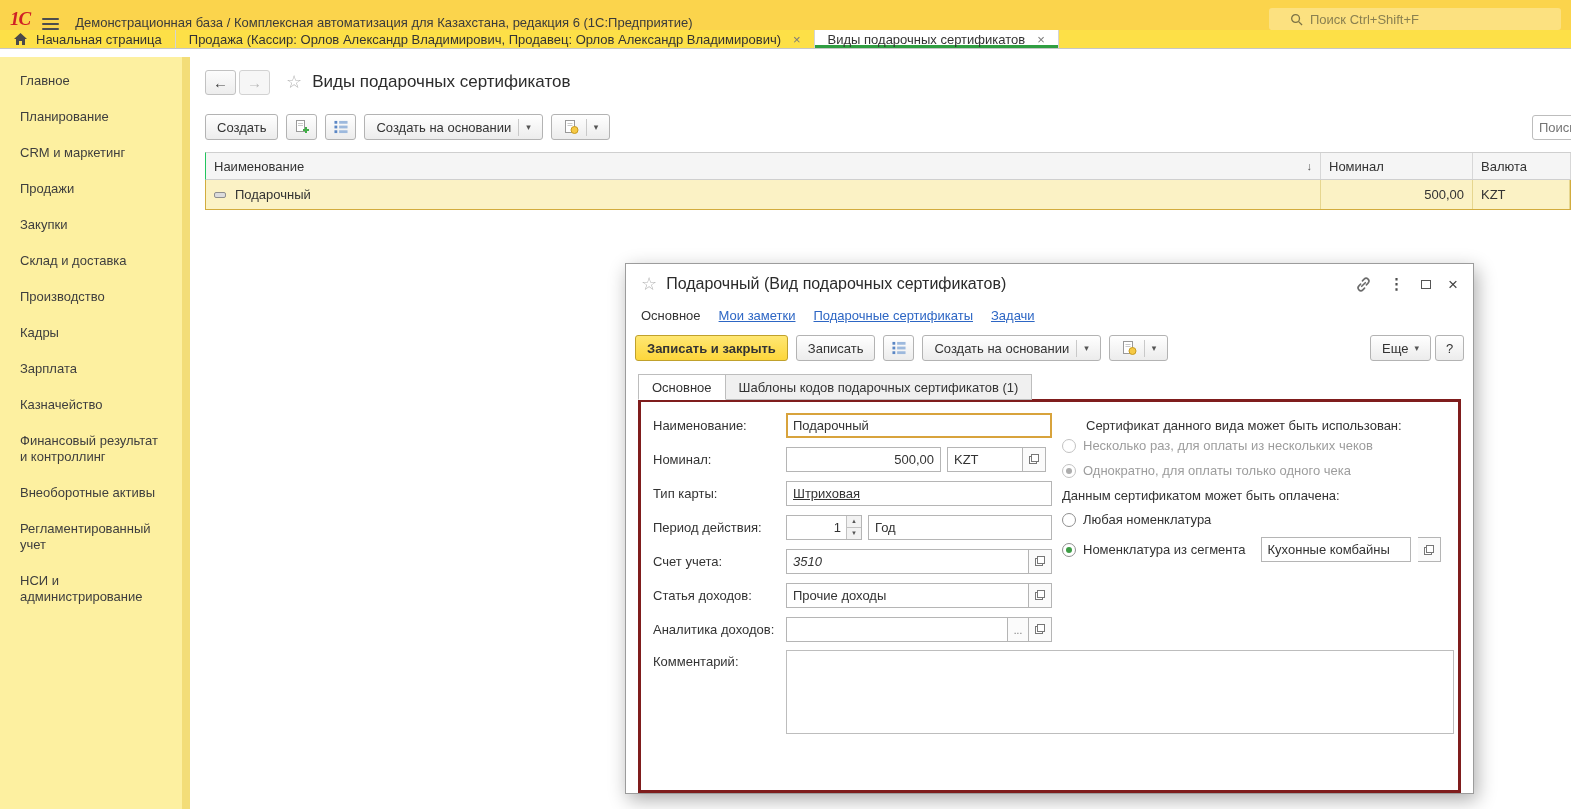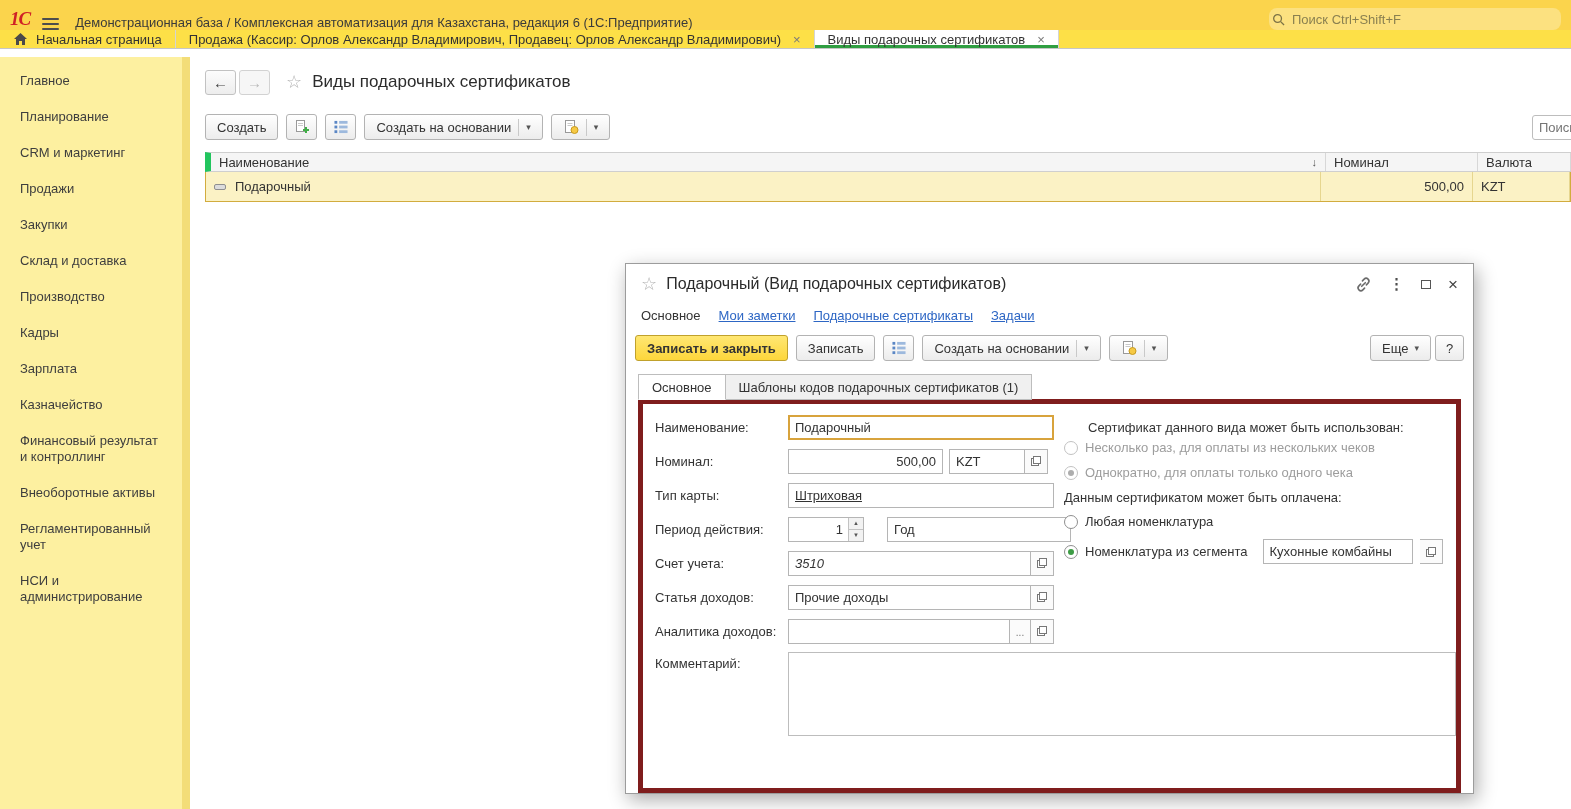--- a/index.html
+++ b/index.html
@@ -5,21 +5,21 @@
   *{margin:0;padding:0;box-sizing:border-box}
   html,body{width:1571px;height:809px;overflow:hidden}
   body{position:relative;font-family:"Liberation Sans",sans-serif;font-size:13px;color:#333;background:#fff}
 
   
   .topbar{position:absolute;left:0;top:0;width:100%;height:30px;background:#fbd44c;display:flex;align-items:flex-end;padding:0 10px}
   .logo{font-family:"Liberation Serif",serif;font-weight:bold;font-style:italic;font-size:19px;color:#cf2026;letter-spacing:-1px;margin-right:12px;cursor:pointer}
   .hamburger{width:17px;display:flex;flex-direction:column;gap:3px;cursor:pointer;margin-right:16px}
   .hamburger span{height:2px;background:#4d4d4d;border-radius:1px}
   .app-title{font-size:13px;color:#3a3a3a;white-space:nowrap}
-  .topbar-search{margin-left:auto;display:flex;align-items:center;gap:7px;background:#fce180;border-radius:8px;height:22px;padding:0 3px;width:292px;color:#8a8050;cursor:text}
+  .topbar-search{margin-left:auto;display:flex;align-items:center;gap:7px;background:#fce180;border-radius:3px;height:22px;padding:0 21px;width:292px;color:#8a8050;cursor:text}
 
   
   .tabbar{position:absolute;left:0;top:30px;width:100%;height:19px;background:#fde047;border-bottom:1px solid #c6c6c6;display:flex}
   .tab{display:flex;align-items:center;gap:8px;padding:0 13px;border-right:1px solid #d4d4d4;color:#333;cursor:pointer;white-space:nowrap}
   .tab .tab-close{color:#7a7a7a;font-size:13px;margin-left:4px}
   .tab.active{background:#fff;box-shadow:inset 0 -3px 0 #2f9e41}
 
   
   .sidebar{position:absolute;left:0;top:57px;width:182px;bottom:0;background:#fdf0a0;padding-top:6px}
   .side-strip{position:absolute;left:182px;top:57px;width:8px;bottom:0;background:#f3dd78}
@@ -39,21 +39,21 @@
   .btn .caret{font-size:9px;color:#555}
   .btn .divider{width:1px;height:17px;background:#c9c9c9;margin:0 1px}
   .btn-primary{background:linear-gradient(#ffe773,#fdd63b);border-color:#c0a12c;font-weight:bold}
   .btn-help{width:29px;padding:0;justify-content:center}
 
   .toolbar{position:absolute;left:15px;top:57px;display:flex;align-items:center;gap:8px}
   .list-search{position:absolute;left:1342px;top:58px;width:180px;height:25px;border:1px solid #bdbdbd;border-radius:3px;padding:0 6px;font:inherit;color:#555;background:#fff}
 
   
   .grid{position:absolute;left:15px;top:95px;right:0}
-  .g-head{display:flex;height:20px;background:#f5f5f5;border-top:1px solid #cfcfcf;border-bottom:1px solid #cfcfcf;border-left:6px solid #22c55e}
+  .g-head{display:flex;height:28px;background:#f5f5f5;border-top:1px solid #cfcfcf;border-bottom:1px solid #cfcfcf;border-left:1px solid #22c55e}
   .g-hcell{display:flex;align-items:center;padding:0 8px;border-right:1px solid #d7d7d7;color:#333;cursor:pointer}
   .g-row{display:flex;height:30px;background:#fbf2c5;border:1px solid #d2ac3e;border-top:none;cursor:pointer}
   .g-cell{display:flex;align-items:center;padding:0 8px;border-right:1px solid #e6d68f}
   .w-name{width:1115px}
   .w-nom{width:152px;justify-content:flex-end}
   .w-cur{flex:1}
   .sort-arrow{margin-left:auto;font-size:11px;color:#555}
   .elem-marker{width:12px;height:6px;border:1px solid #8f8f8f;border-radius:2px;background:#dcdcdc;margin-right:9px;flex:none}
 
   
@@ -67,21 +67,21 @@
   .d-close{font-size:17px;color:#444;line-height:1}
   .d-links{display:flex;gap:18px;padding:0 15px;height:22px;align-items:center}
   .d-links .lnk{color:#2d66c4;text-decoration:underline;cursor:pointer}
   .d-links .cur{color:#333}
   .d-toolbar{display:flex;align-items:flex-start;gap:8px;padding:9px 9px 0}
   .d-toolbar .right{margin-left:auto;display:flex;gap:4px}
   .d-tabs{position:absolute;left:12px;top:110px;display:flex;z-index:2}
   .dtab{height:26px;display:flex;align-items:center;padding:0 13px;border:1px solid #bdbdbd;background:#f0f0f0;color:#333;cursor:pointer}
   .dtab + .dtab{border-left:none}
   .dtab.active{background:#fff;border-bottom-color:#fff}
-  .d-panel{position:absolute;left:12px;right:12px;top:135px;height:394px;border:5px solid #7f1d1d;background:#fff}
+  .d-panel{position:absolute;left:12px;right:12px;top:135px;height:394px;border:3px solid #7f1d1d;background:#fff}
 
   .frow{position:absolute;left:12px;display:flex;align-items:center;height:26px}
   .flabel{width:133px;color:#333}
   .fld{height:25px;border:1px solid #b5b5b5;padding:0 6px;font:inherit;color:#333;background:#fff}
   .fld.focused{border:2px solid #d8a33c;padding:0 5px}
   .r-align{text-align:right}
   .btn-open{width:23px;height:25px;border:1px solid #b5b5b5;border-left:none;background:#fbfbfb;display:flex;align-items:center;justify-content:center;cursor:pointer;flex:none}
   .btn-dots{width:21px;height:25px;border:1px solid #b5b5b5;border-left:none;background:#fbfbfb;color:#777;font-size:10px;display:flex;align-items:flex-end;justify-content:center;padding-bottom:5px;cursor:pointer;flex:none}
   .num-wrap{position:relative;flex:none}
   .num-wrap input{padding-right:20px}
@@ -338,21 +338,21 @@
     <div class="frow" style="top:112px">
       <span class="flabel">Период действия:</span>
       <span class="num-wrap">
         <input class="fld r-align" style="width: 76px;" value="1">
         <span class="spin">
           <span>▲</span>
           <span>▼</span>
         </span>
       </span>
       <span class="gap6"></span>
-      <input class="fld" style="width: 184px; margin-left: 17px;" value="Год">
+      <input class="fld" style="width: 184px;" value="Год">
     </div>
 
     <div class="frow" style="top:146px">
       <span class="flabel">Счет учета:</span>
       <input class="fld" style="width: 243px; font-style: italic;" value="3510">
       <span class="btn-open">
         <svg width="12" height="12" viewBox="0 0 12 12" fill="#fff" stroke="#777">
             <rect x="1.5" y="3.5" width="7" height="7"></rect>
             <rect x="3.5" y="1.5" width="7" height="7"></rect>
           </svg>

